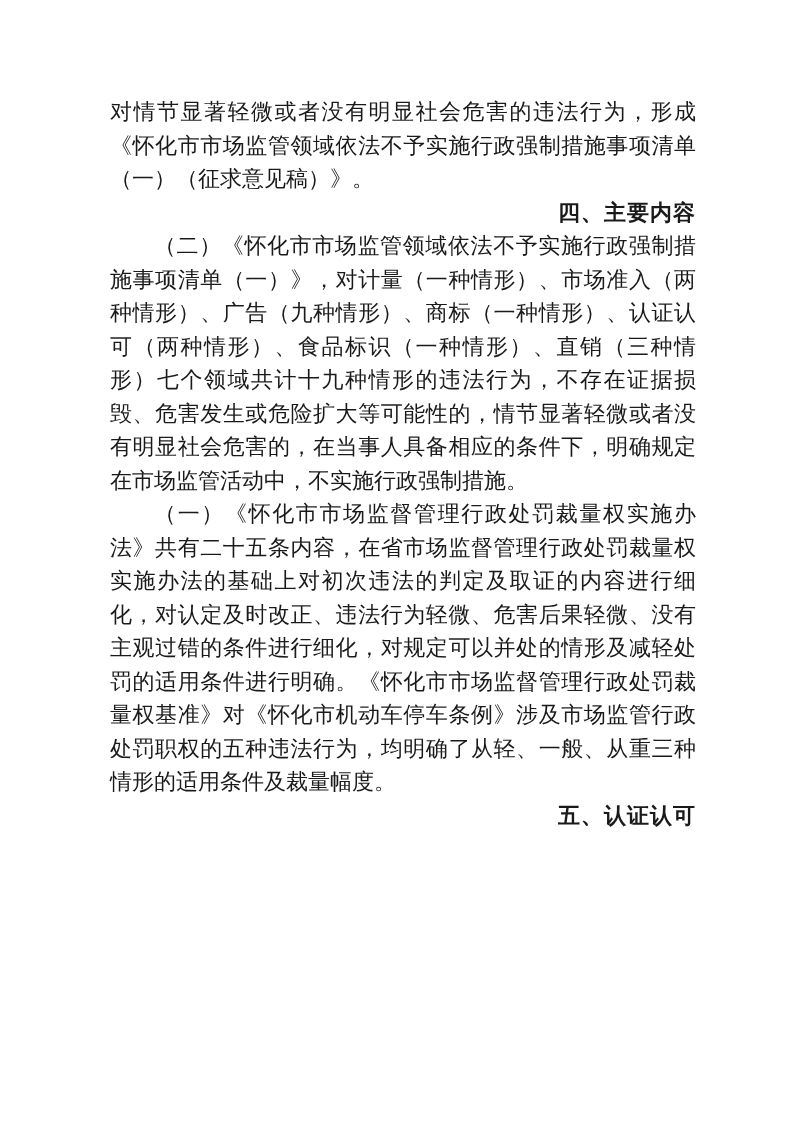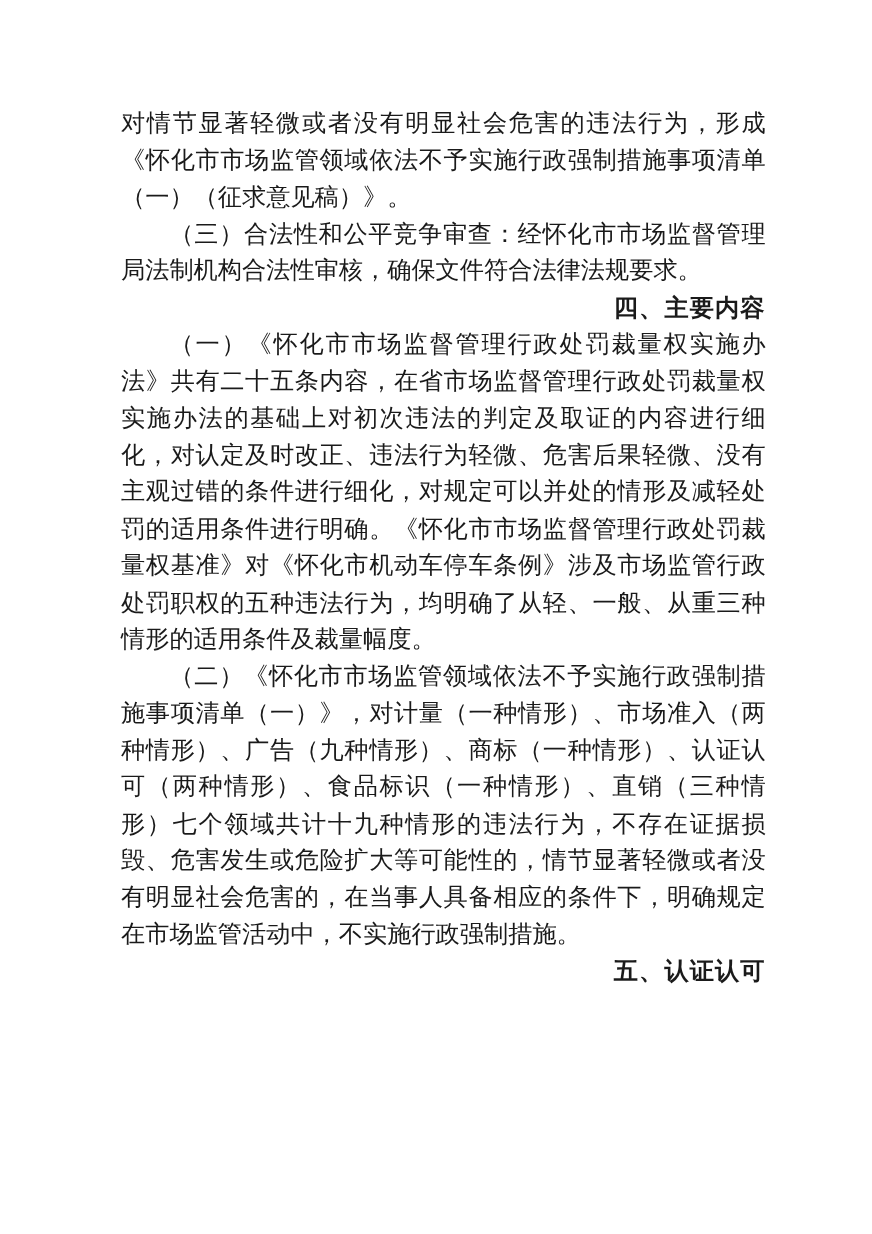--- a/index.html
+++ b/index.html
@@ -40,19 +40,18 @@
     text-align: right;
     letter-spacing: 1px;
   }
 </style>
 </head>
 <body>
 
 <div class="page">
   <div class="doc-content">
     <p class="no-indent">对情节显著轻微或者没有明显社会危害的违法行为，形成《怀化市市场监管领域依法不予实施行政强制措施事项清单（一）（征求意见稿）》。</p>
-    <p>（三）合法性和公平竞争审查：经怀化市市场监督管理局法制机构合法性审核，确保文件符合法律法规要求。</p>
     <p class="heading">四、主要内容</p>
+    <p>（二）《怀化市市场监管领域依法不予实施行政强制措施事项清单（一）》，对计量（一种情形）、市场准入（两种情形）、广告（九种情形）、商标（一种情形）、认证认可（两种情形）、食品标识（一种情形）、直销（三种情形）七个领域共计十九种情形的违法行为，不存在证据损毁、危害发生或危险扩大等可能性的，情节显著轻微或者没有明显社会危害的，在当事人具备相应的条件下，明确规定在市场监管活动中，不实施行政强制措施。</p>
     <p>（一）《怀化市市场监督管理行政处罚裁量权实施办法》共有二十五条内容，在省市场监督管理行政处罚裁量权实施办法的基础上对初次违法的判定及取证的内容进行细化，对认定及时改正、违法行为轻微、危害后果轻微、没有主观过错的条件进行细化，对规定可以并处的情形及减轻处罚的适用条件进行明确。《怀化市市场监督管理行政处罚裁量权基准》对《怀化市机动车停车条例》涉及市场监管行政处罚职权的五种违法行为，均明确了从轻、一般、从重三种情形的适用条件及裁量幅度。</p>
-    <p>（二）《怀化市市场监管领域依法不予实施行政强制措施事项清单（一）》，对计量（一种情形）、市场准入（两种情形）、广告（九种情形）、商标（一种情形）、认证认可（两种情形）、食品标识（一种情形）、直销（三种情形）七个领域共计十九种情形的违法行为，不存在证据损毁、危害发生或危险扩大等可能性的，情节显著轻微或者没有明显社会危害的，在当事人具备相应的条件下，明确规定在市场监管活动中，不实施行政强制措施。</p>
     <p class="heading">五、认证认可</p>
   </div>
 </div>
 
 </body></html>

